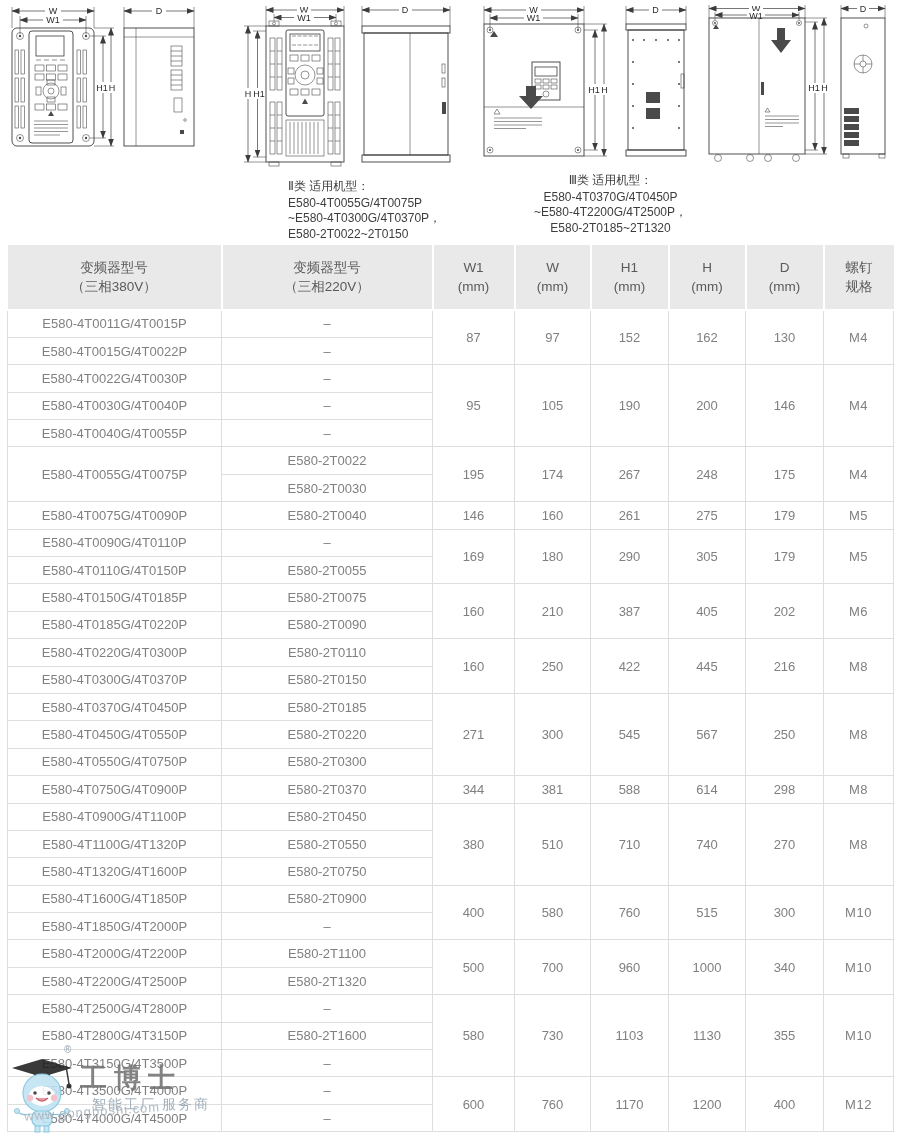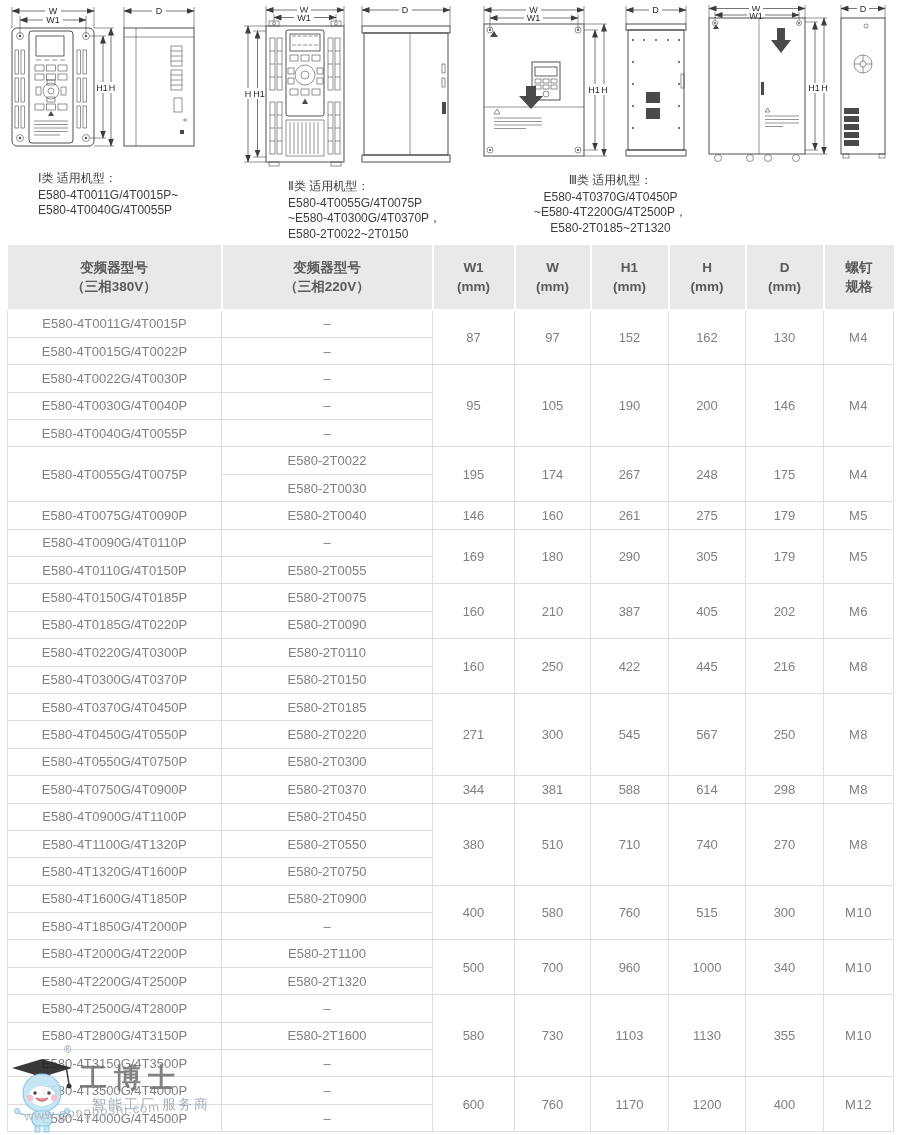--- a/index.html
+++ b/index.html
@@ -16,21 +16,21 @@
   .dk{fill:#4a4a4a;stroke:none;}
   .wh{fill:#fff;stroke:#3c3c3c;stroke-width:0.8;}
   .lbl{fill:#fff;stroke:none;}
   .figure svg text{font-size:9px;fill:#2a2a2a;font-family:"Liberation Sans",sans-serif;}
   .cap{margin-top:9px;font-size:12px;line-height:15.5px;color:#3d3d3d;}
   .cap-title{margin-bottom:1px;}
 
   
   table.spec{position:absolute;left:7px;top:245px;width:886px;border-collapse:collapse;
              table-layout:fixed;background:#fff;}
-  table.spec thead th{background:#e9e9e9;color:#5a5a5a;font-weight:bold;font-size:13.5px;
+  table.spec thead th{background:#e9e9e9;color:#5a5a5a;font-weight:normal;font-size:13.5px;
              height:64px;border-left:2px solid #fff;border-bottom:2px solid #fff;padding:0;}
   table.spec thead th:first-child{border-left:none;}
   table.spec thead th div{line-height:19px;}
   table.spec tbody tr{height:27.4px;}
   table.spec tbody td{border:1px solid #dedede;text-align:center;padding:0;
              font-size:13px;color:#808080;background:#fff;}
   .c-screw{letter-spacing:0.5px;}
 
   
   .wm{position:absolute;left:0;top:1038px;width:250px;height:97px;opacity:0.88;
@@ -129,25 +129,20 @@
         <circle class="thin" cx="179" cy="116" r="1.3"></circle>
         <rect class="dk" x="174" y="126" width="4" height="4"></rect>
       </g>
       <g>
         <path class="ext" d="M118,24 V3 M188,24 V3"></path>
         <line class="dim" x1="118" y1="7" x2="188" y2="7" marker-start="url(#ar1)" marker-end="url(#ar1)"></line>
         <rect class="lbl" x="146" y="2" width="14" height="10"></rect>
         <text x="153" y="10" text-anchor="middle">D</text>
       </g>
     </svg>
-    <div class="cap" style="margin-left:32px;">
-      <div class="cap-title">Ⅰ类 适用机型：</div>
-      <div>E580-4T0011G/4T0015P~</div>
-      <div>E580-4T0040G/4T0055P</div>
-    </div>
   </div>
 
   <div class="figure" style="left:238px;width:235px;">
     <svg width="235" height="166" viewBox="0 0 235 166">
       <defs>
           <marker id="ar2" markerWidth="8" markerHeight="6" refX="7.5" refY="3" orient="auto-start-reverse" markerUnits="userSpaceOnUse">
             <path d="M0,0L8,3L0,6Z" fill="#3c3c3c"></path>
           </marker>
         </defs>
       <g>

